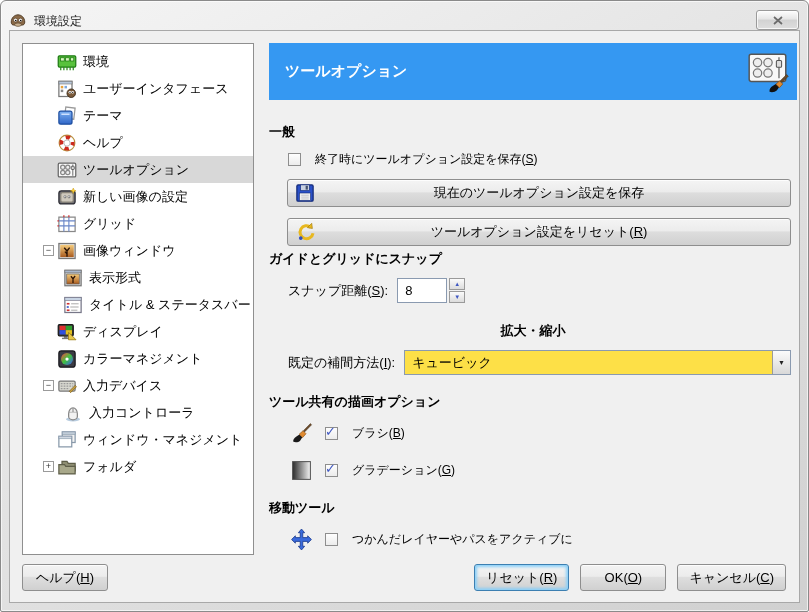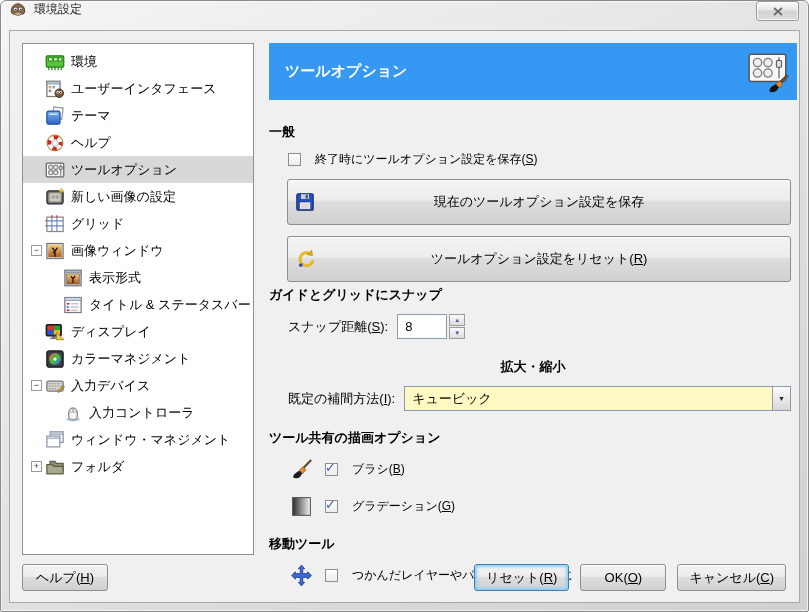--- a/index.html
+++ b/index.html
@@ -4,35 +4,35 @@
 <style>
   html,body{margin:0;padding:0;background:#ffffff;}
   *{box-sizing:border-box;}
   body{font-family:"Liberation Sans","DejaVu Sans",sans-serif;-webkit-font-smoothing:antialiased;}
 
   .window{position:relative;width:809px;height:612px;
     background:linear-gradient(150deg,#f5f5f5 0%,#e4e4e4 45%,#d0d0d0 100%);
     border:1px solid #8a8a8a;border-radius:6px 6px 2px 2px;
     box-shadow:inset 0 0 0 1px rgba(255,255,255,.65);overflow:hidden;}
 
-  .titlebar{height:29px;display:flex;align-items:flex-start;padding:0 9px 0 8px;}
+  .titlebar{height:29px;display:flex;align-items:flex-end;padding:0 9px 0 8px;}
   .title-icon{width:18px;height:18px;margin-right:7px;flex:none;}
   .title-text{font-size:12px;color:#1b1b1b;}
   .close-btn{margin-left:auto;width:43px;height:20px;border:1px solid #9a9a9a;border-radius:3px;
     background:linear-gradient(#fdfdfd,#e6e6e6 45%,#d2d2d2 50%,#dedede);
     box-shadow:inset 0 0 0 1px rgba(255,255,255,.75);
     display:flex;align-items:center;justify-content:center;cursor:default;}
 
   .dialog-body{position:absolute;left:8px;right:8px;top:29px;bottom:8px;
     background:#f0f0f0;border:1px solid #a8a8a8;}
 
   
   .sidebar{position:absolute;left:12px;top:12px;width:232px;height:512px;background:#fff;
     border:1px solid #8f8f8f;overflow:hidden;padding-top:4px;}
-  .tree-row{display:flex;align-items:center;height:27px;padding-left:8px;font-size:13px;color:#000;}
+  .tree-row{display:flex;align-items:center;height:27px;padding-left:20px;font-size:13px;color:#000;}
   .tree-row.indent-1{padding-left:26px;}
   .tree-row.selected-true{background:#d8d8d8;}
   .expander{width:11px;height:11px;margin-right:3px;flex:none;visibility:hidden;
     border:1px solid #9a9a9a;background:#fff;font-size:9px;line-height:8px;text-align:center;color:#333;}
   .expander.expander-minus,.expander.expander-plus{visibility:visible;}
   .expander-minus::before{content:"−";}
   .expander-plus::before{content:"+";}
   .tree-icon{width:20px;height:20px;margin-right:6px;flex:none;}
   .tree-label{white-space:nowrap;}
 
@@ -49,38 +49,38 @@
   .h-paint{margin-top:18px;}
   .h-move{margin-top:14px;}
 
   .cb-row{display:flex;align-items:center;margin:10px 0 0 19px;}
   .checkbox{width:13px;height:13px;border:1px solid #8e8e8e;position:relative;flex:none;
     background:linear-gradient(#fefefe,#ececec);}
   .checkbox.checked-true::after{content:"✓";position:absolute;left:-1px;top:-4px;
     font-size:13px;font-weight:bold;color:#3f57c2;}
   .cb-label{margin-left:14px;font-size:12px;white-space:nowrap;}
 
-  .big-btn{display:flex;align-items:center;position:relative;height:46px;margin:11px 6px 0 18px;
+  .big-btn{display:flex;align-items:center;position:relative;height:28px;margin:11px 6px 0 18px;
     border:1px solid #8e8e8e;border-radius:3px;font-size:13px;cursor:default;
     background:linear-gradient(#f4f4f4,#ececec 45%,#dddddd 50%,#d0d0d0);
     box-shadow:inset 0 1px 0 rgba(255,255,255,.8);}
   .big-btn .btn-icon{position:absolute;left:7px;width:20px;height:20px;}
   .big-btn .btn-text{flex:1;text-align:center;}
 
   .inline-row{display:flex;align-items:center;margin:10px 6px 0 19px;font-size:13px;}
   .spin-box{display:flex;align-items:stretch;margin-left:9px;height:25px;}
   .spin-entry{width:50px;background:#fff;border:1px solid #8a9ab0;font-size:13px;
     display:flex;align-items:center;padding-left:7px;}
   .spin-btns{display:flex;flex-direction:column;margin-left:2px;}
   .spin-btn{width:16px;height:12px;border:1px solid #9a9a9a;flex:none;
     background:linear-gradient(#fbfbfb,#dcdcdc);display:flex;align-items:center;justify-content:center;
     font-size:6px;color:#3f57c2;}
   .spin-btn.down{margin-top:1px;}
 
-  .combo{flex:1;display:flex;margin-left:9px;height:25px;border:1px solid #8a9ab0;background:#fef9c3;}
+  .combo{flex:1;display:flex;margin-left:9px;height:25px;border:1px solid #8a9ab0;background:#fde047;}
   .combo-value{flex:1;display:flex;align-items:center;padding-left:7px;font-size:13px;}
   .combo-btn{width:18px;border-left:1px solid #9a9a9a;flex:none;
     background:linear-gradient(#fbfbfb,#d8d8d8);display:flex;align-items:center;justify-content:center;
     font-size:7px;color:#222;}
 
   .opt-row{display:flex;align-items:center;margin:8px 0 0 21px;height:29px;}
   .opt-icon{width:23px;height:23px;margin-right:12px;flex:none;}
 
   
   .footer-help{position:absolute;left:12px;bottom:11px;}

